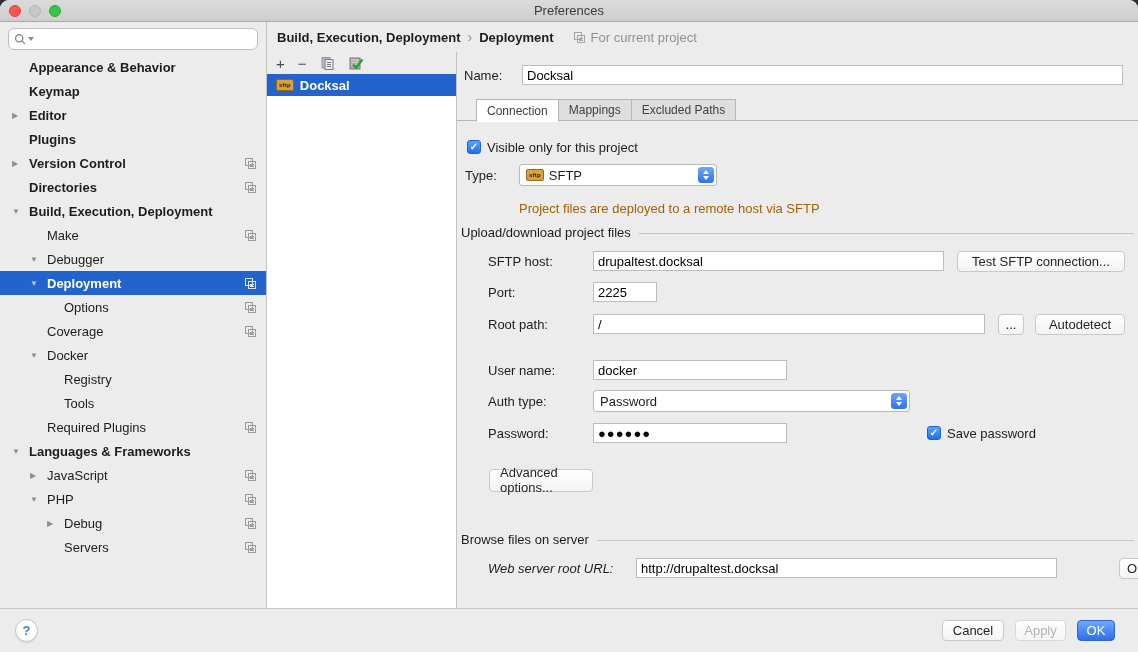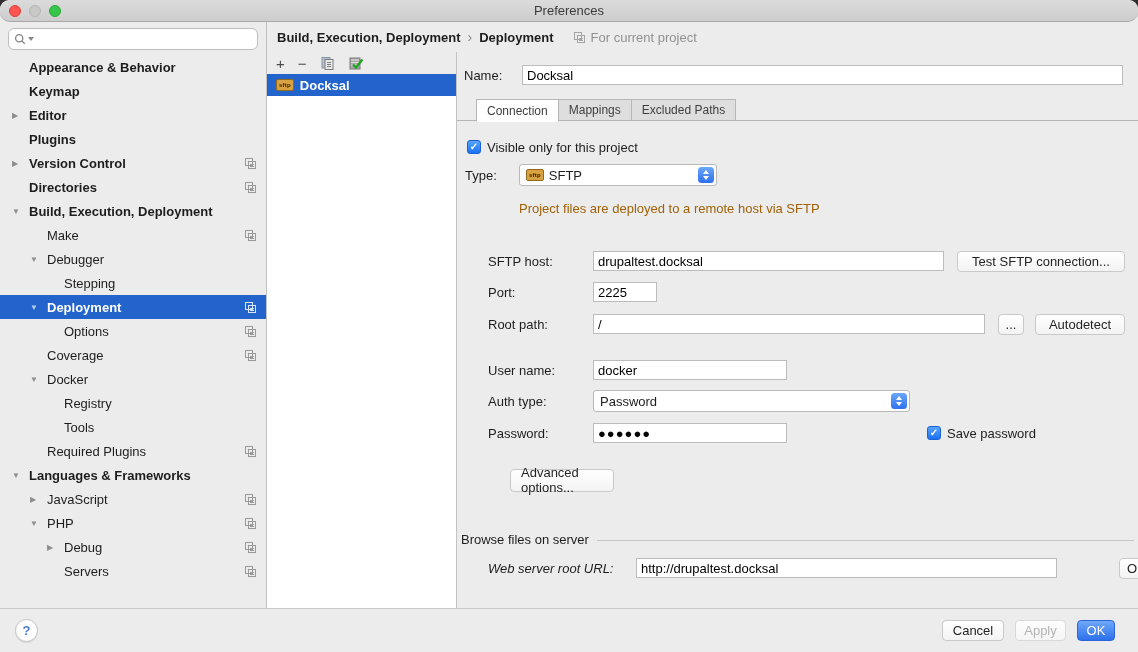--- a/index.html
+++ b/index.html
@@ -5,21 +5,21 @@
   :root{
     --sel:#2264CC; --ctl:#3f8ef7; --border:#bcbcbc; --panelgray:#ececec;
     --line:#c6c6c6; --txt:#1d1d1d;
   }
   *{box-sizing:border-box; margin:0; padding:0; font-family:"Liberation Sans", sans-serif;}
   html,body{background:#2e2e2e;}
   .window{width:1138px; height:652px; background:var(--panelgray); border-radius:9px 9px 0 0;
     overflow:hidden; position:relative; font-size:13px; color:var(--txt);}
   
   .titlebar{height:22px; background:linear-gradient(#dbdbdb,#cdcdcd); border-bottom:1px solid #a9a9a9;
-    display:flex; align-items:center; position:relative;border-radius:10px;}
+    display:flex; align-items:center; position:relative;}
   .traffic{display:flex; gap:8px; padding-left:9px;}
   .tl{width:12px; height:12px; border-radius:50%;}
   .tl.close{background:#fc5650; border:1px solid #df3e39;}
   .tl.min{background:#c8c8c6; border:1px solid #b4b4b2;}
   .tl.zoom{background:#35c649; border:1px solid #27a835;}
   .wtitle{position:absolute; left:0; right:0; text-align:center; font-size:13px; color:#3c3c3c;}
   
   .content{display:flex; height:586px;}
   .sidebar{width:267px; background:var(--panelgray); border-right:1px solid #c2c2c2; flex:none; position:relative;}
   .mainarea{flex:1; display:flex; flex-direction:column;}
@@ -188,25 +188,20 @@
         <rect x="1.5" y="1.5" width="7" height="7" fill="none" stroke="currentColor"></rect>
         <rect x="4.5" y="4.5" width="7" height="7" fill="none" stroke="currentColor"></rect>
         <line x1="6" y1="7.5" x2="10" y2="7.5" stroke="currentColor"></line>
         <line x1="6" y1="9.5" x2="10" y2="9.5" stroke="currentColor"></line>
       </svg>
     </span>
   </div>
           <div class="tree-item lvl1">
     <span class="arrow">▼</span>
     <span class="tlabel">Debugger</span>
-
-  </div>
-          <div class="tree-item lvl2">
-    <span class="arrow"></span>
-    <span class="tlabel">Stepping</span>
 
   </div>
           <div class="tree-item lvl1 bold selected">
     <span class="arrow">▼</span>
     <span class="tlabel">Deployment</span>
     <span class="pp">
       <svg width="13" height="13" viewBox="0 0 13 13">
         <rect x="1.5" y="1.5" width="7" height="7" fill="none" stroke="currentColor"></rect>
         <rect x="4.5" y="4.5" width="7" height="7" fill="none" stroke="currentColor"></rect>
         <line x1="6" y1="7.5" x2="10" y2="7.5" stroke="currentColor"></line>
@@ -406,20 +401,24 @@
                 <span class="tri-up"></span>
                   <span class="tri-down"></span>
               </span>
             </div>
           </div>
 
           <div class="row" style="top:145px; left:62px;">
             <span class="hint">Project files are deployed to a remote host via SFTP</span>
           </div>
 
+          <div class="group" style="top:172px;">
+            <span class="flabel">Upload/download project files</span>
+            <span class="rule"></span>
+          </div>
 
           <div class="row" style="top:198px; left:31px;">
             <span class="flabel">SFTP host:</span>
           </div>
           <div class="row" style="top:198px; left:136px; width:351px;">
             <input class="field" style="width: 100%;" value="drupaltest.docksal">
           </div>
           <div class="row" style="top:198px; left:500px; width:168px;">
             <div class="btn" style="width:100%;">Test SFTP connection...</div>
           </div>
@@ -470,21 +469,21 @@
           <div class="row" style="top:370px; left:136px; width:194px;">
             <input class="field pw" style="width: 100%;" value="●●●●●●">
           </div>
           <div class="row cbrow" style="top:370px; left:470px;">
             <span class="cb">
               <span class="chk">✓</span>
             </span>
             <span class="flabel">Save password</span>
           </div>
 
-          <div class="row" style="top:417px; left:37px; width:120px;padding-left:16px;">
+          <div class="row" style="top:417px; left:16px; width:120px;padding-left:16px;">
             <div class="btn" style="width:100%; height:23px;">Advanced options...</div>
           </div>
 
           <div class="group" style="top:479px;">
             <span class="flabel">Browse files on server</span>
             <span class="rule"></span>
           </div>
 
           <div class="row" style="top:505px; left:31px;font-style:italic;">
             <span class="flabel">Web server root URL:</span>

